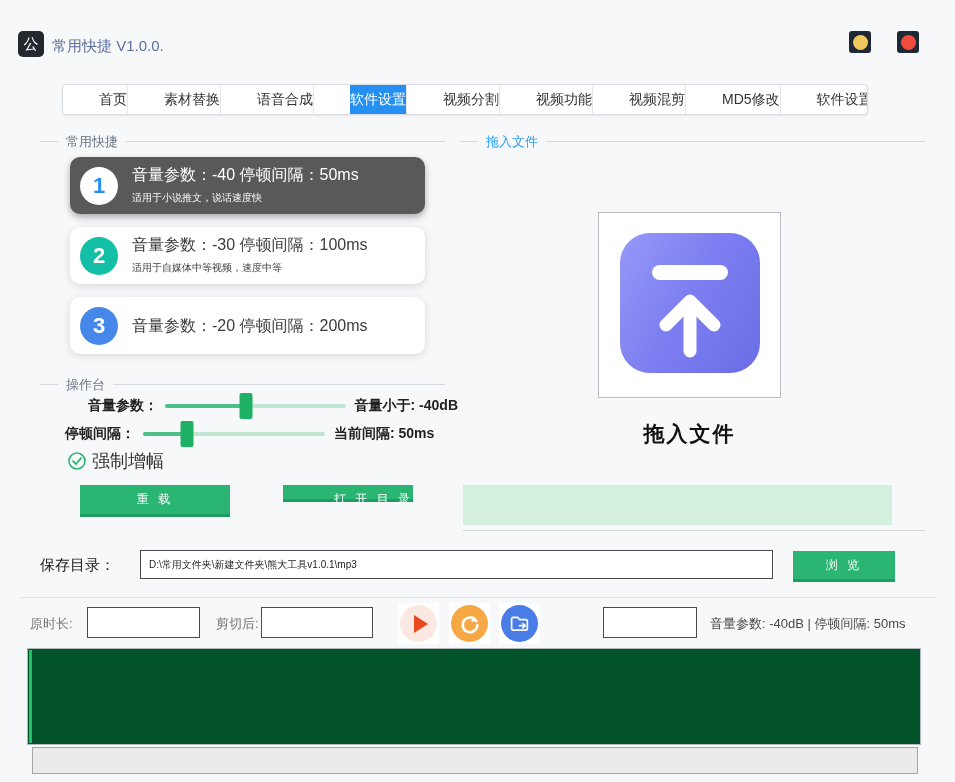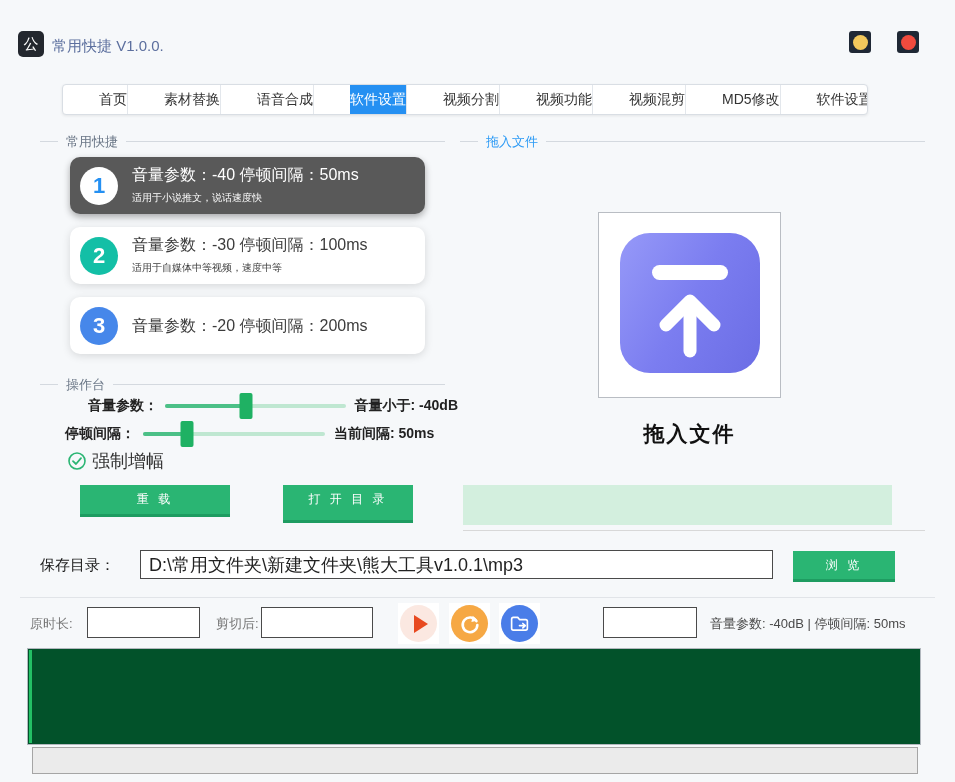--- a/index.html
+++ b/index.html
@@ -56,39 +56,39 @@
   .thumb{position:absolute;top:0;width:13px;height:26px;background:#1fb163;border-radius:2px;
          transform:translateX(-50%);}
   .slider-value{font-size:14px;font-weight:bold;color:#222;white-space:nowrap;}
 
   .check-row{left:68px;top:449px;display:flex;align-items:center;gap:6px;cursor:pointer;}
   .check-row span{font-size:18px;color:#333;}
 
   .btn-green{position:absolute;background:#2ab573;color:#fff;font-size:12px;text-align:center;
              letter-spacing:3px;cursor:pointer;box-shadow:0 3px 0 #1e9c61;}
   #reload-btn{left:80px;top:485px;width:150px;height:29px;line-height:29px;}
-  #opendir-btn{left:283px;top:485px;width:130px;height:35px;line-height:29px;}
+  #opendir-btn{left:283px;top:485px;width:130px;height:14px;line-height:29px;text-align:right;}
 
   
   .drop-box{left:598px;top:212px;width:183px;height:186px;background:#fff;
             border:1px solid #b9bdc3;box-sizing:border-box;cursor:pointer;}
   .upload-icon{margin:20px auto 0;width:140px;height:140px;border-radius:30px;position:relative;
                background:linear-gradient(120deg,#9699f8 0%,#7b7df0 50%,#6b6de5 100%);}
   .upload-bar{position:absolute;left:32px;top:32px;width:76px;height:15px;border-radius:8px;background:#fff;}
   .upload-arrow{position:absolute;left:30px;top:52px;}
   .drop-caption{left:598px;top:420px;width:183px;text-align:center;
                 font-family:"Liberation Serif","DejaVu Serif",serif;font-weight:bold;
                 font-size:21px;color:#111;letter-spacing:2px;}
   .progress-strip{left:463px;top:485px;width:429px;height:40px;background:#d3efde;}
   .drop-divider{left:463px;top:530px;width:462px;border-top:1px solid #d8d8d8;}
 
   
   .save-label{left:40px;top:556px;font-size:15px;color:#1a1a1a;}
   .save-input{left:140px;top:550px;width:633px;height:29px;border:1px solid #4a4a4a;
-              background:#fff;font-size:18px;color:#222;padding:0 8px;box-sizing:border-box;
+              background:#fff;font-size:10px;color:#222;padding:0 8px;box-sizing:border-box;
               font-family:"Liberation Sans",sans-serif;}
   #browse-btn{left:793px;top:551px;width:102px;height:28px;line-height:28px;}
   .hdivider{left:20px;top:597px;width:915px;border-top:1px solid #e1e4e8;}
 
   
   .tb-label{font-size:13px;color:#757575;}
   #orig-label{left:30px;top:615px;} #cut-label{left:216px;top:615px;} #count-label{left:552px;top:615px;margin-top:40px;}
   .tb-input{position:absolute;height:31px;border:1px solid #4a4a4a;background:#fff;
             font-size:13px;box-sizing:border-box;padding:0 6px;font-family:"Liberation Sans",sans-serif;}
   #orig-input{left:87px;top:607px;width:113px;}

